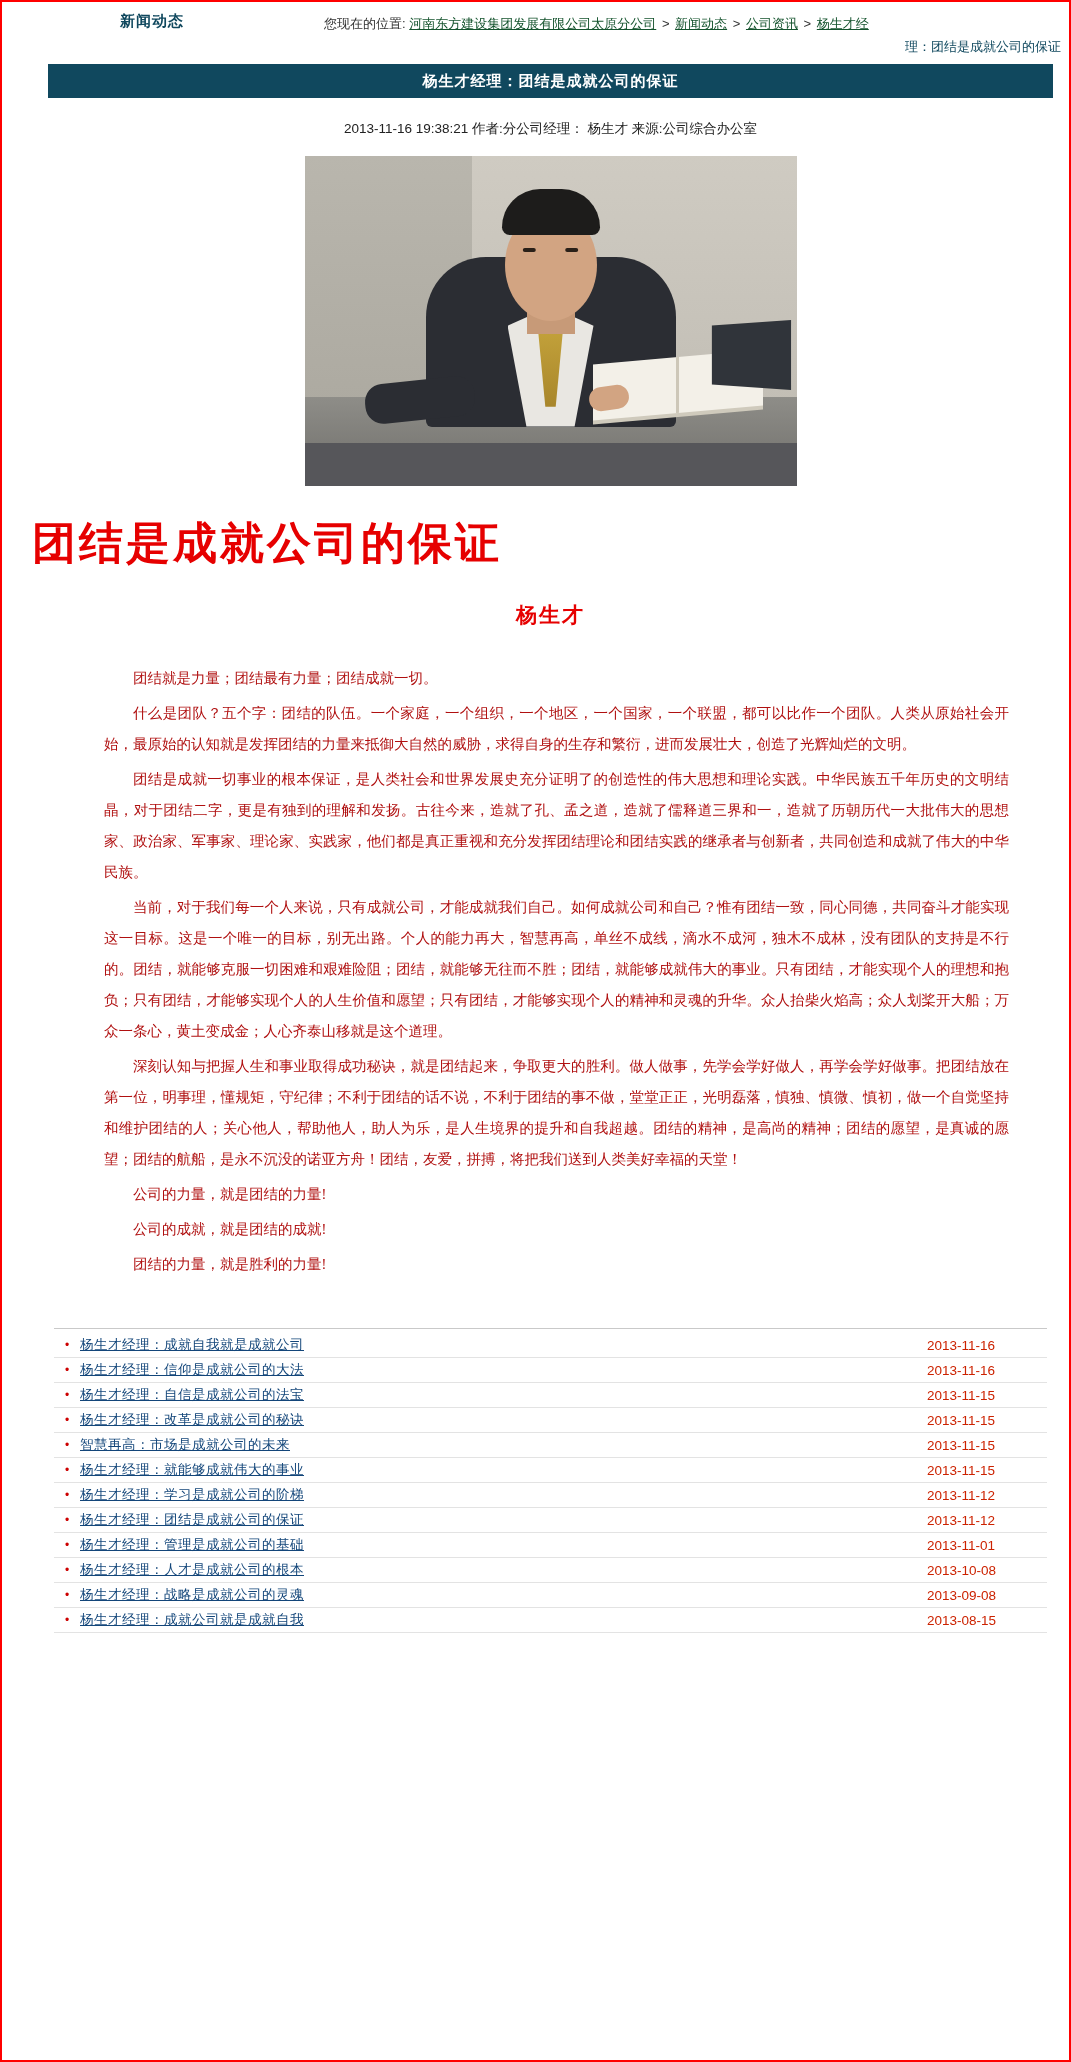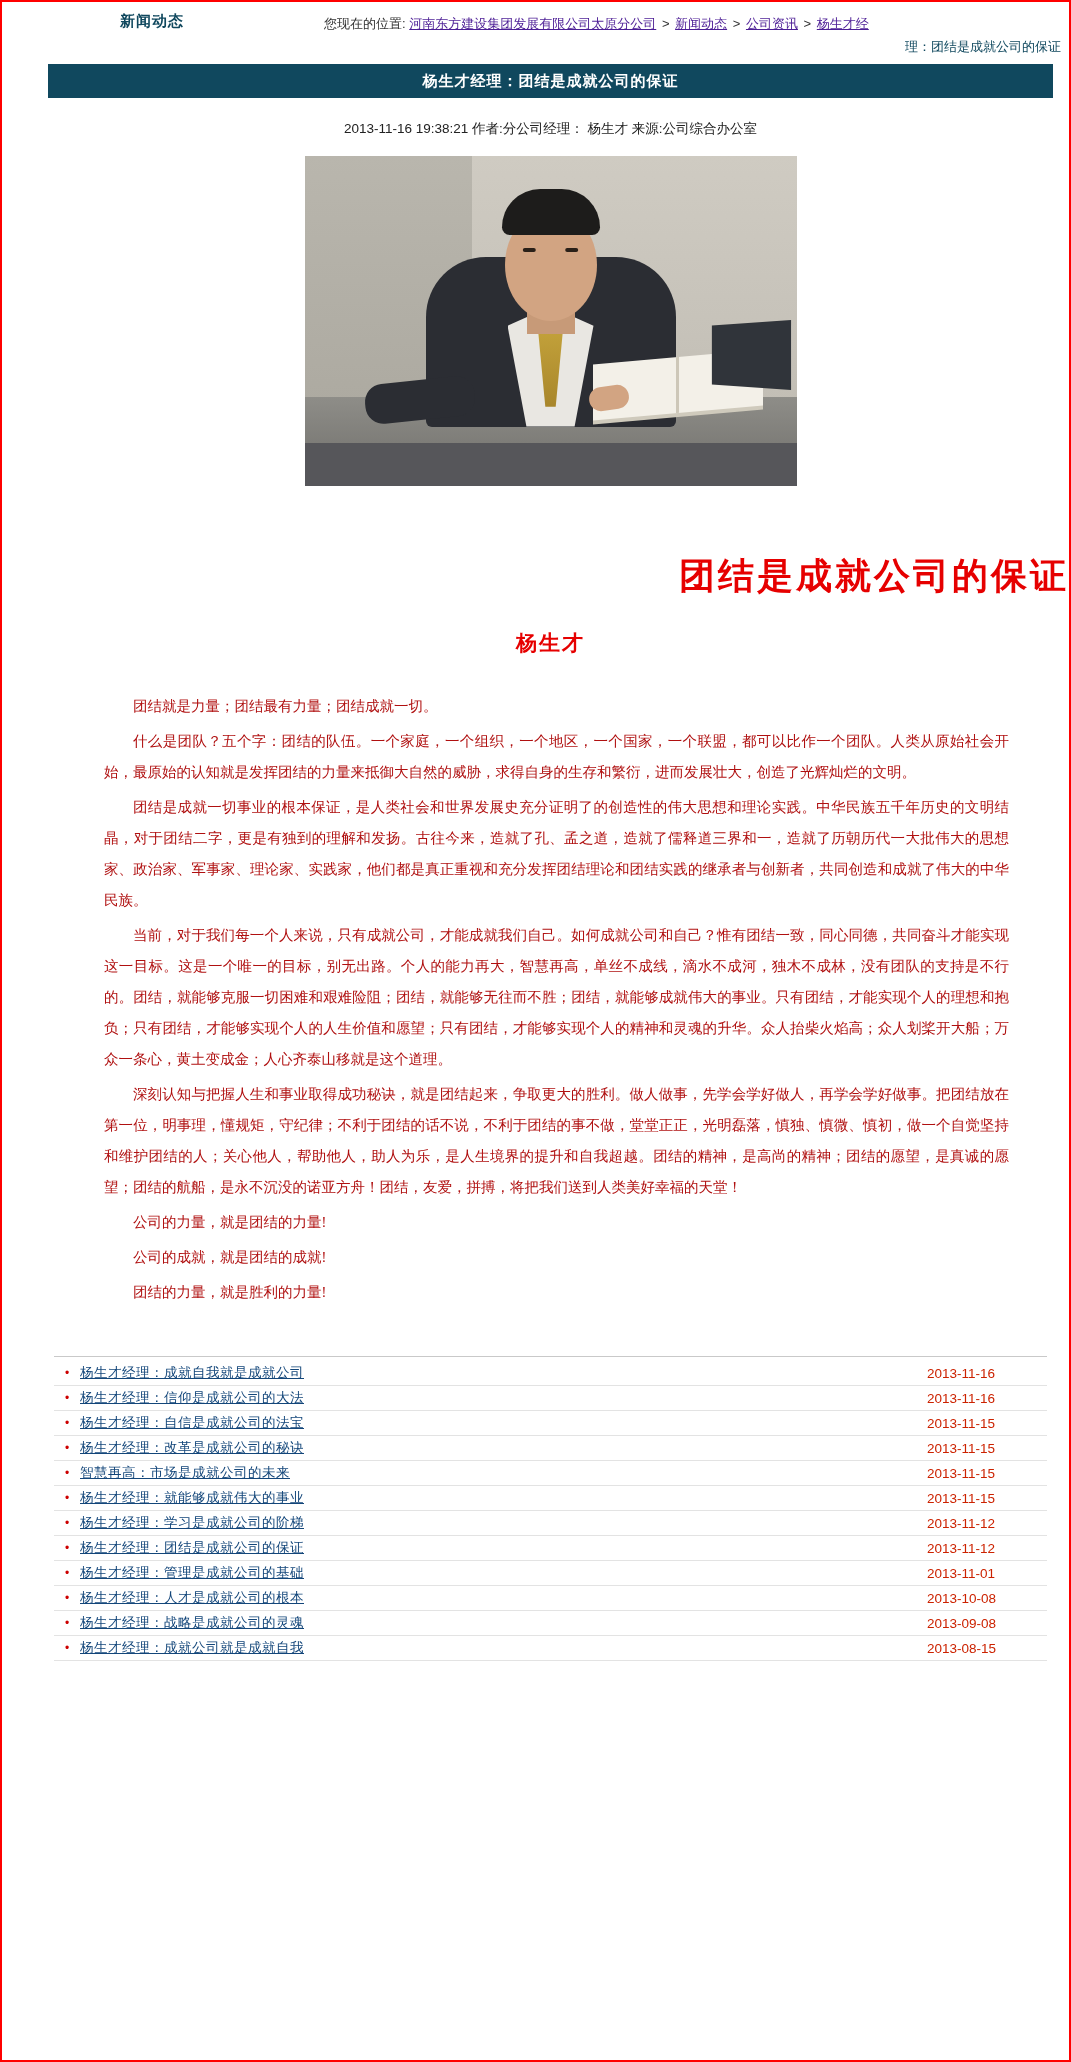--- a/index.html
+++ b/index.html
@@ -41,21 +41,21 @@
     left: 292px;
     top: 13px;
     font-size: 13px;
     color: #333;
     white-space: nowrap;
   }
   .breadcrumb .label {
     color: #333;
   }
   .breadcrumb a {
-    color: #4c1d95;
+    color: #14532d;
     text-decoration: underline;
   }
   .breadcrumb .sep {
     color: #333;
     padding: 0 2px;
   }
   .breadcrumb-wrap2 {
     position: absolute;
     right: 8px;
     top: 36px;
@@ -172,25 +172,25 @@
     width: 110px; height: 40px; background: #2b2d33; border-radius: 18px;
     transform: rotate(-6deg);
   }
   .ph-hand {
     position: absolute; right: 168px; bottom: 23%;
     width: 40px; height: 24px; background: #d2a482; border-radius: 12px;
     transform: rotate(-8deg);
   }
   
   .art-title {
-    text-align: right;
+    text-align: left;
     color: #e60000;
-    font-size: 36px;
+    font-size: 44px;
     font-weight: bold;
-    margin-top: 66px;
+    margin-top: 28px;
     letter-spacing: 3px;
   }
   .art-author {
     text-align: center;
     color: #e60000;
     font-size: 21px;
     font-weight: bold;
     margin-top: 28px;
     letter-spacing: 2px;
   }

